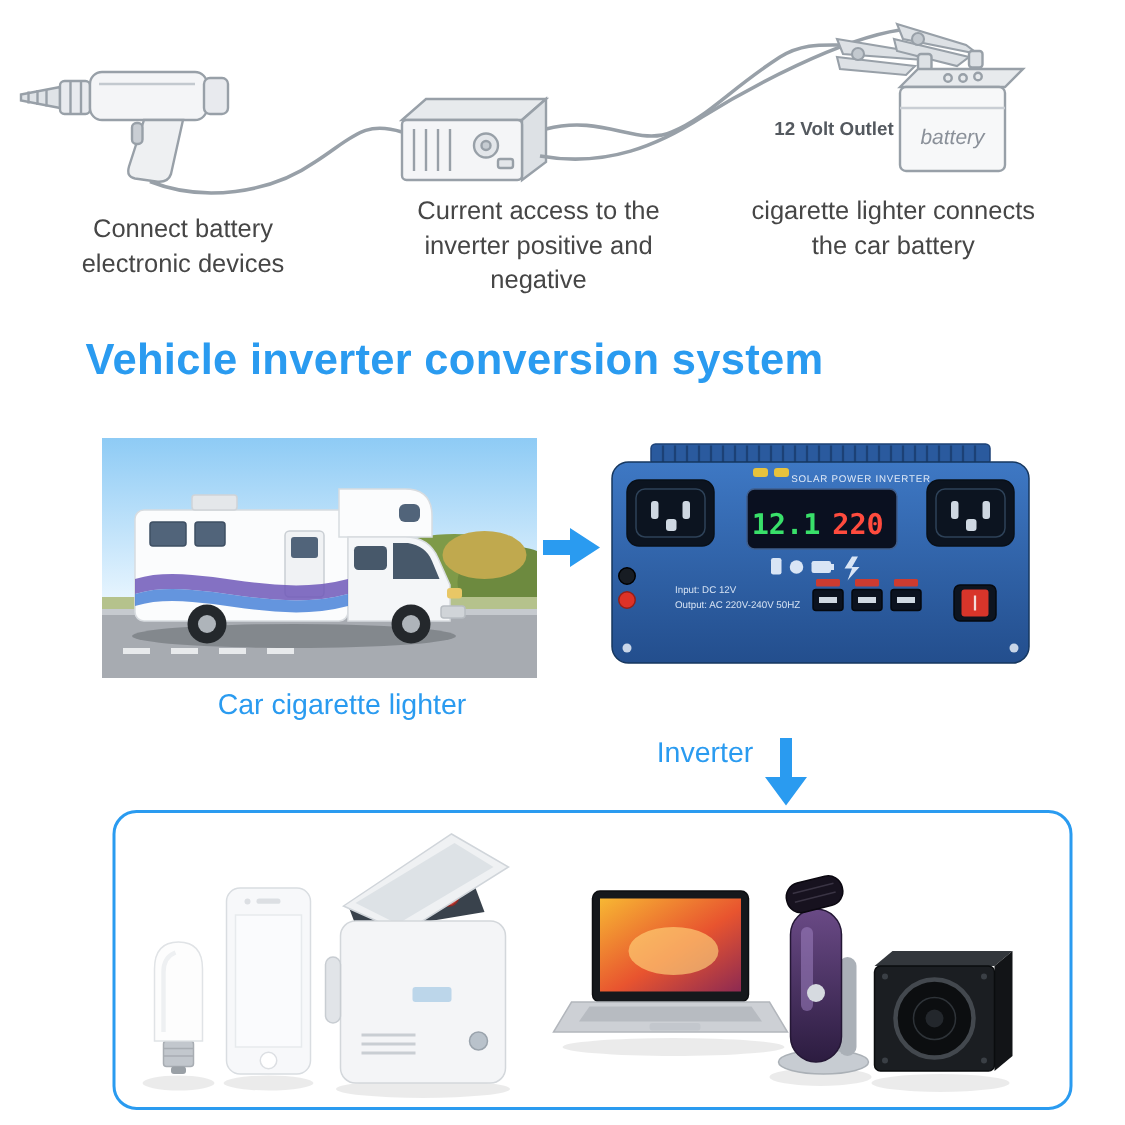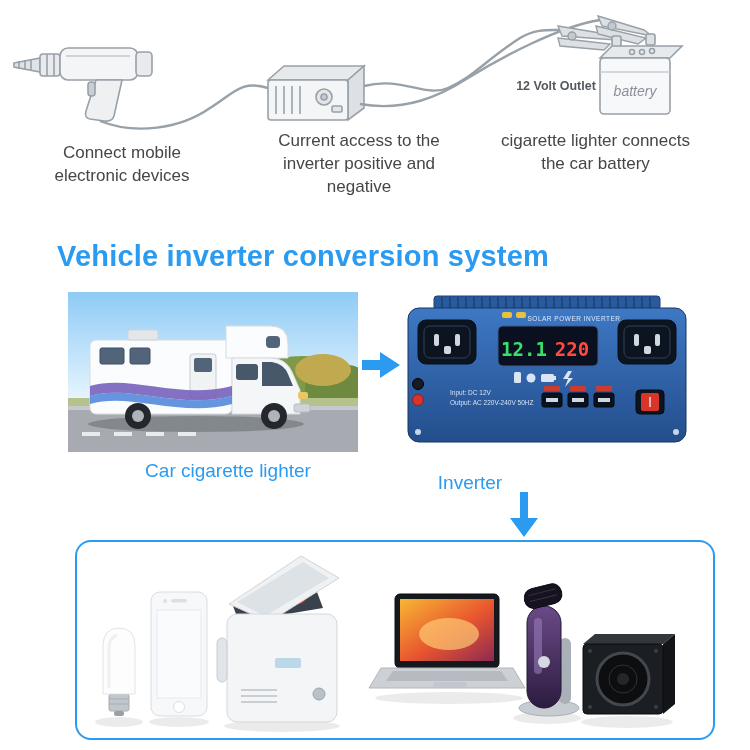--- a/index.html
+++ b/index.html
@@ -3,21 +3,21 @@
 <meta charset="utf-8">
 <style>
   * { margin:0; padding:0; box-sizing:border-box; }
   html,body { background:#ffffff; }
   body { font-family:"Liberation Sans", sans-serif; }
   .canvas { position:relative; width:750px; height:750px; background:#fff; overflow:hidden; }
   .abs { position:absolute; }
   svg { display:block; }
   svg text { font-family:"Liberation Sans", sans-serif; }
   .cap { position:absolute; text-align:center; color:#464646; font-size:17px; line-height:1.34; }
-  .title { position:absolute; left:57px; top:224px; font-size:29px; font-weight:700; color:#2a9bf0; letter-spacing:.2px;margin-top:16px; }
+  .title { position:absolute; left:57px; top:224px; font-size:29px; font-weight:700; color:#2a9bf0; letter-spacing:.2px; }
   .bluecap { position:absolute; color:#2a9bf0; font-size:19px; text-align:center; }
   .panel { position:absolute; left:75px; top:540px; width:640px; height:200px; border:2px solid #2a9bf0; border-radius:16px; }
 </style>
 </head>
 <body>
 
 <div class="canvas">
 
   <svg class="abs" style="left:0;top:8px" width="750" height="140" viewBox="0 0 750 140">
 
@@ -68,21 +68,21 @@
       <rect x="600" y="50" width="70" height="56" rx="4" fill="#f7f8f9"></rect>
       <line x1="600" y1="64" x2="670" y2="64" stroke="#c9ced4"></line>
       <circle cx="632" cy="44" r="2.5" fill="#e7eaed"></circle>
       <circle cx="642" cy="44" r="2.5" fill="#e7eaed"></circle>
       <circle cx="652" cy="43" r="2.5" fill="#e7eaed"></circle>
       <text x="635" y="88" font-size="14" font-style="italic" fill="#8a9099" stroke="none" text-anchor="middle">battery</text>
     </g>
     <text x="556" y="82" font-size="12.5" font-weight="bold" fill="#54595f" text-anchor="middle">12 Volt Outlet</text>
   </svg>
 
-  <div class="cap" style="left:28px;top:142px;width:188px">Connect mobile electronic devices</div>
+  <div class="cap" style="left:28px;top:142px;width:188px">Connect battery electronic devices</div>
   <div class="cap" style="left:498px;top:130px;width:195px">cigarette lighter connects the car battery</div>
   <div class="cap" style="left:250px;top:130px;width:218px">Current access to the inverter positive and negative</div>
 
   <h1 class="title">Vehicle inverter conversion system</h1>
 
   <svg class="abs" style="left:68px;top:292px" width="290" height="160" viewBox="0 0 290 160">
     <defs>
       <linearGradient id="g-sky" x1="0" y1="0" x2="0" y2="1">
         <stop offset="0" stop-color="#8ecbf5"></stop>
           <stop offset="1" stop-color="#eef8ff"></stop>
@@ -196,21 +196,21 @@
       <line x1="248" y1="103" x2="248" y2="113" stroke="#f3dcda" stroke-width="1.5"></line>
     </g>
 
     <circle cx="16" cy="90" r="5.5" fill="#171c23" stroke="#000"></circle>
     <circle cx="16" cy="106" r="5.5" fill="#dd3227" stroke="#941f18"></circle>
     <circle cx="16" cy="138" r="3" fill="#c9d6e8"></circle>
     <circle cx="274" cy="138" r="3" fill="#c9d6e8"></circle>
   </svg>
 
   <div class="bluecap" style="left:83px;top:460px;width:290px">Car cigarette lighter</div>
-  <div class="bluecap" style="left:380px;top:472px;width:180px">Inverter</div>
+  <div class="bluecap" style="left:380px;top:492px;width:180px">Inverter</div>
 
   <svg class="abs" style="left:508px;top:492px" width="32" height="46" viewBox="0 0 32 46">
     <path d="M12 0 H20 V26 H30 L16 45 L2 26 H12 Z" fill="#2a9bf0"></path>
   </svg>
 
   <div class="panel">
     <svg width="636" height="196" viewBox="0 0 636 196">
       <defs>
         <linearGradient id="g-lap" x1="0" y1="0" x2="1" y2="1">
           <stop offset="0" stop-color="#f7b733"></stop>

